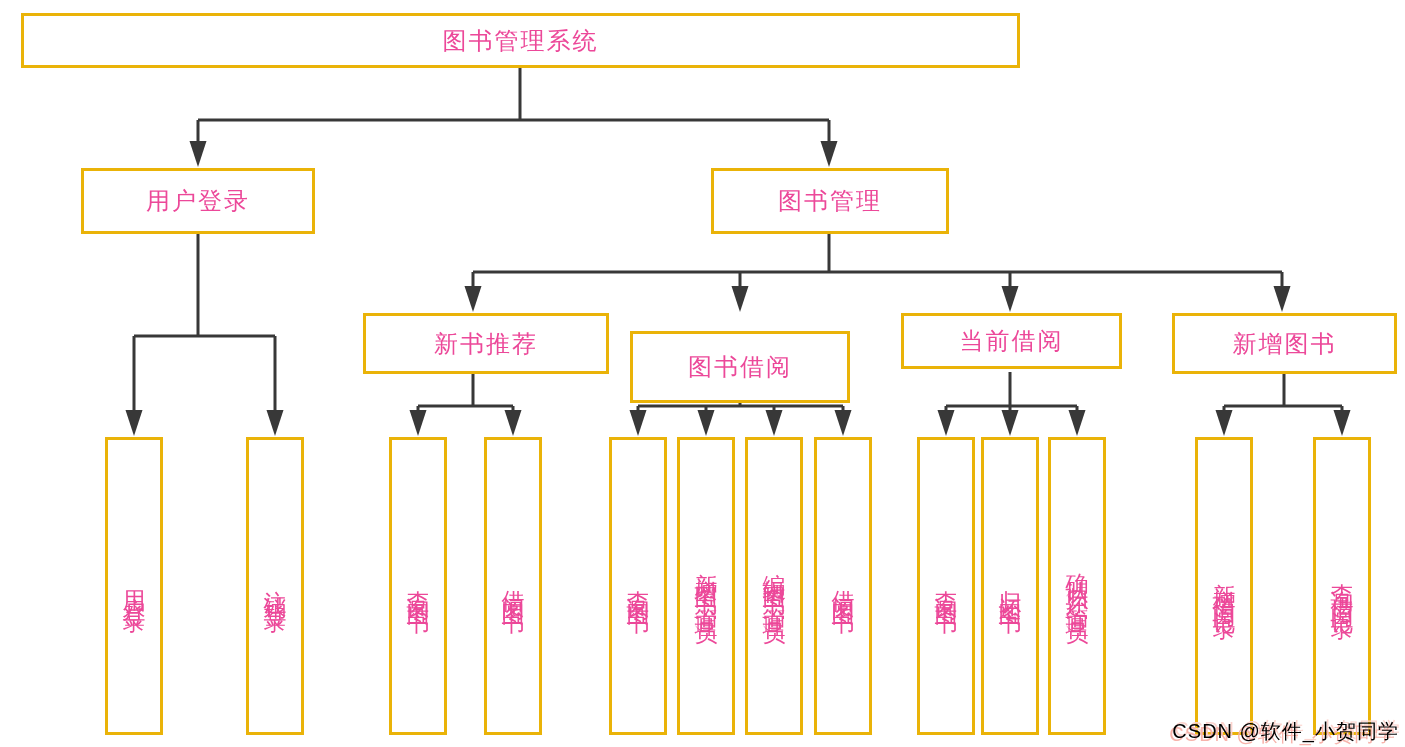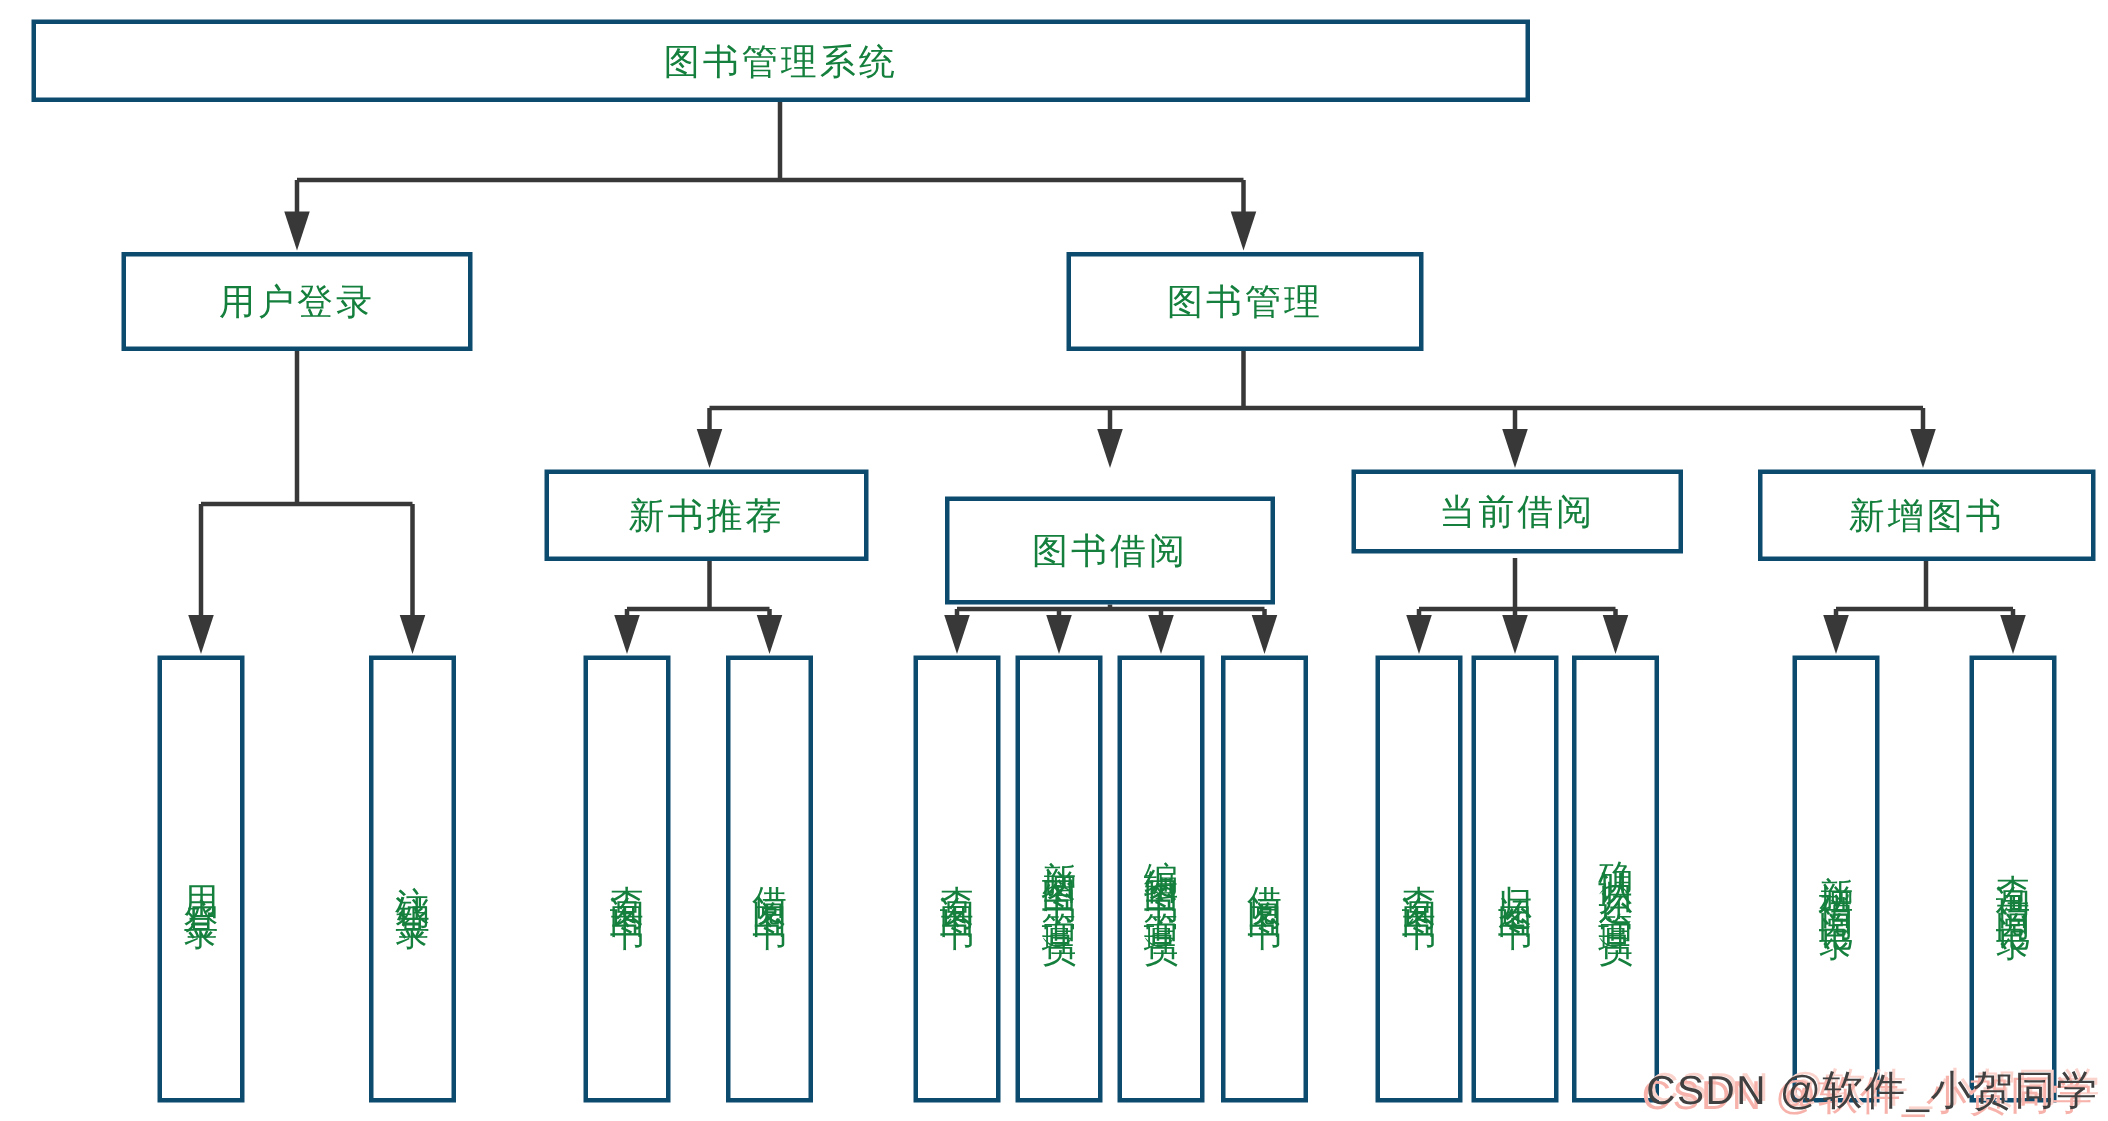--- a/index.html
+++ b/index.html
@@ -7,34 +7,34 @@
     position:relative;
     width:1405px;height:747px;
     background:#ffffff;
     font-family:"Liberation Sans","DejaVu Sans",sans-serif;
     overflow:hidden;
   }
   .connectors{position:absolute;left:0;top:0;z-index:1;}
   .node{
     position:absolute;
     box-sizing:border-box;
-    border:3px solid #0c4a6e;
+    border:3px solid #eab308;
     background:#ffffff;
-    color:#15803d;
+    color:#ec4899;
     display:flex;align-items:center;justify-content:center;
     z-index:2;
     font-size:24px;
     letter-spacing:2px;
     white-space:nowrap;
   }
   
   .n-root{left:21px;top:13px;width:999px;height:55px;}
   .n-userlogin{left:81px;top:168px;width:234px;height:66px;}
   .n-bookmgmt{left:711px;top:168px;width:238px;height:66px;}
-  .n-newbook{left:363px;top:313px;width:216px;height:61px;}
+  .n-newbook{left:363px;top:313px;width:246px;height:61px;}
   .n-bookborrow{left:630px;top:331px;width:220px;height:72px;}
   .n-currentborrow{left:901px;top:313px;width:221px;height:56px;}
   .n-borrowrecords{left:1172px;top:313px;width:225px;height:61px;}
   
   .leaf{top:437px;width:58px;height:298px;font-size:23px;letter-spacing:0;}
   .leaf .vtext{
     writing-mode:vertical-rl;
     letter-spacing:7px;
     line-height:1;
     white-space:nowrap;
@@ -49,22 +49,22 @@
   .l-bor-borrow{left:814px;}
   .l-cur-query{left:917px;}
   .l-cur-return{left:981px;}
   .l-cur-confirm{left:1048px;}
   .l-recd-add{left:1195px;}
   .l-recd-query{left:1313px;}
   .watermark{
     position:absolute;
     right:6px;bottom:2px;
     z-index:5;
-    font-size:27px;
-    color:#404040;
+    font-size:20px;
+    color:#000000;
     letter-spacing:1px;
     text-shadow:-3px 3px 0 #f7b3ab, 2px -2px 0 #fbd3cd;
     white-space:nowrap;
   }
 </style>
 </head>
 <body>
 
 <div class="stage">
 

